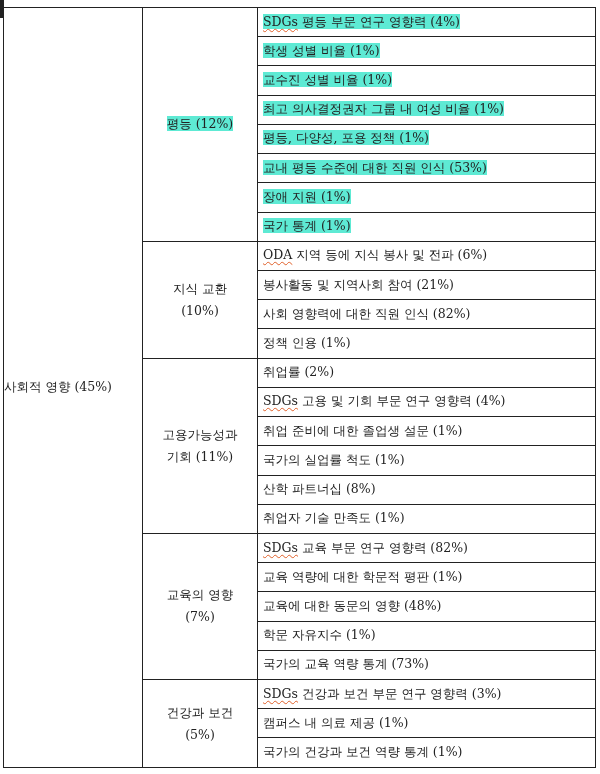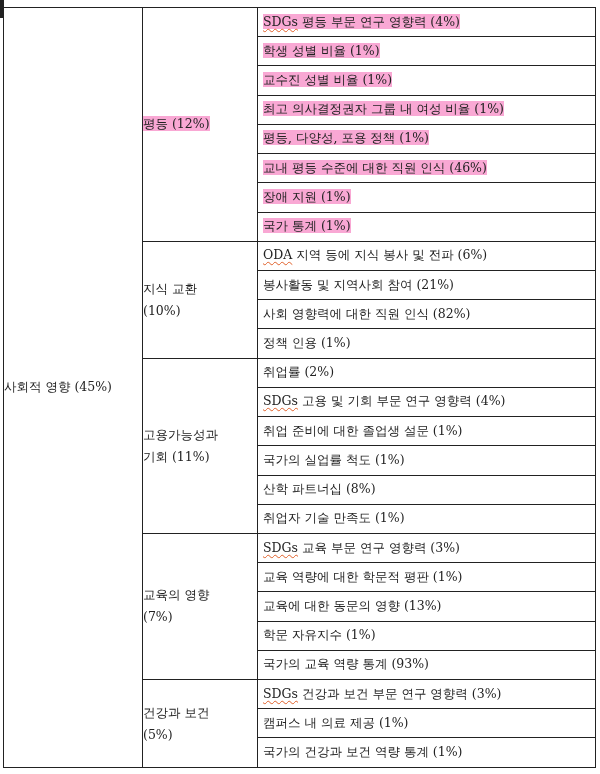--- a/index.html
+++ b/index.html
@@ -3,23 +3,23 @@
 <meta charset="utf-8">
 <style>
   html, body { margin:0; padding:0; background:#ffffff; }
   body { width:600px; height:774px; position:relative; overflow:hidden;
          font-family:"DejaVu Serif", "Liberation Serif", serif; color:#222; }
   .corner-mark { position:absolute; left:0; top:0; width:4px; height:18px; background:#222; }
   table.metrics { position:absolute; left:3px; top:7px; width:593px; height:761px;
          border-collapse:collapse; table-layout:fixed; }
   table.metrics td { border:1.5px solid #222; padding:0; font-size:12.5px; }
   td.cat { width:138px; text-align:left; vertical-align:middle; }
-  td.sub { width:114px; vertical-align:middle; line-height:22px; }
+  td.sub { width:114px; text-align:center; vertical-align:middle; line-height:22px; }
   td.ind { padding-left:5px !important; height:24px; white-space:nowrap; vertical-align:middle; }
-  .hl { background:#f9a8d4; }
+  .hl { background:#5eead4; }
   .sp { text-decoration:underline wavy #e0602a; text-decoration-thickness:1px; text-underline-offset:2px; }
 </style>
 </head>
 <body>
 
 <div class="corner-mark"></div>
 
 <table class="metrics">
   <tbody id="tbody">
 
@@ -38,21 +38,21 @@
     <tr>
         <td class="ind"><span class="hl">교수진 성별 비율 (1%)</span></td>
       </tr>
     <tr>
         <td class="ind"><span class="hl">최고 의사결정권자 그룹 내 여성 비율 (1%)</span></td>
       </tr>
     <tr>
         <td class="ind"><span class="hl">평등, 다양성, 포용 정책 (1%)</span></td>
       </tr>
     <tr>
-        <td class="ind"><span class="hl">교내 평등 수준에 대한 직원 인식 (46%)</span></td>
+        <td class="ind"><span class="hl">교내 평등 수준에 대한 직원 인식 (53%)</span></td>
       </tr>
     <tr>
         <td class="ind"><span class="hl">장애 지원 (1%)</span></td>
       </tr>
     <tr>
         <td class="ind"><span class="hl">국가 통계 (1%)</span></td>
       </tr>
 
     <tr>
       <td class="sub" rowspan="4">
@@ -92,33 +92,33 @@
       </tr>
     <tr>
         <td class="ind"><span>취업자 기술 만족도 (1%)</span></td>
       </tr>
 
     <tr>
       <td class="sub" rowspan="5">
         <div>교육의 영향</div>
         <div>(7%)</div>
       </td>
-      <td class="ind"><span class="sp">SDGs</span><span> 교육 부문 연구 영향력 (3%)</span></td>
+      <td class="ind"><span class="sp">SDGs</span><span> 교육 부문 연구 영향력 (82%)</span></td>
     </tr>
     <tr>
         <td class="ind"><span>교육 역량에 대한 학문적 평판 (1%)</span></td>
       </tr>
     <tr>
-        <td class="ind"><span>교육에 대한 동문의 영향 (13%)</span></td>
+        <td class="ind"><span>교육에 대한 동문의 영향 (48%)</span></td>
       </tr>
     <tr>
         <td class="ind"><span>학문 자유지수 (1%)</span></td>
       </tr>
     <tr>
-        <td class="ind"><span>국가의 교육 역량 통계 (93%)</span></td>
+        <td class="ind"><span>국가의 교육 역량 통계 (73%)</span></td>
       </tr>
 
     <tr>
       <td class="sub" rowspan="3">
         <div>건강과 보건</div>
         <div>(5%)</div>
       </td>
       <td class="ind"><span class="sp">SDGs</span><span> 건강과 보건 부문 연구 영향력 (3%)</span></td>
     </tr>
     <tr>

